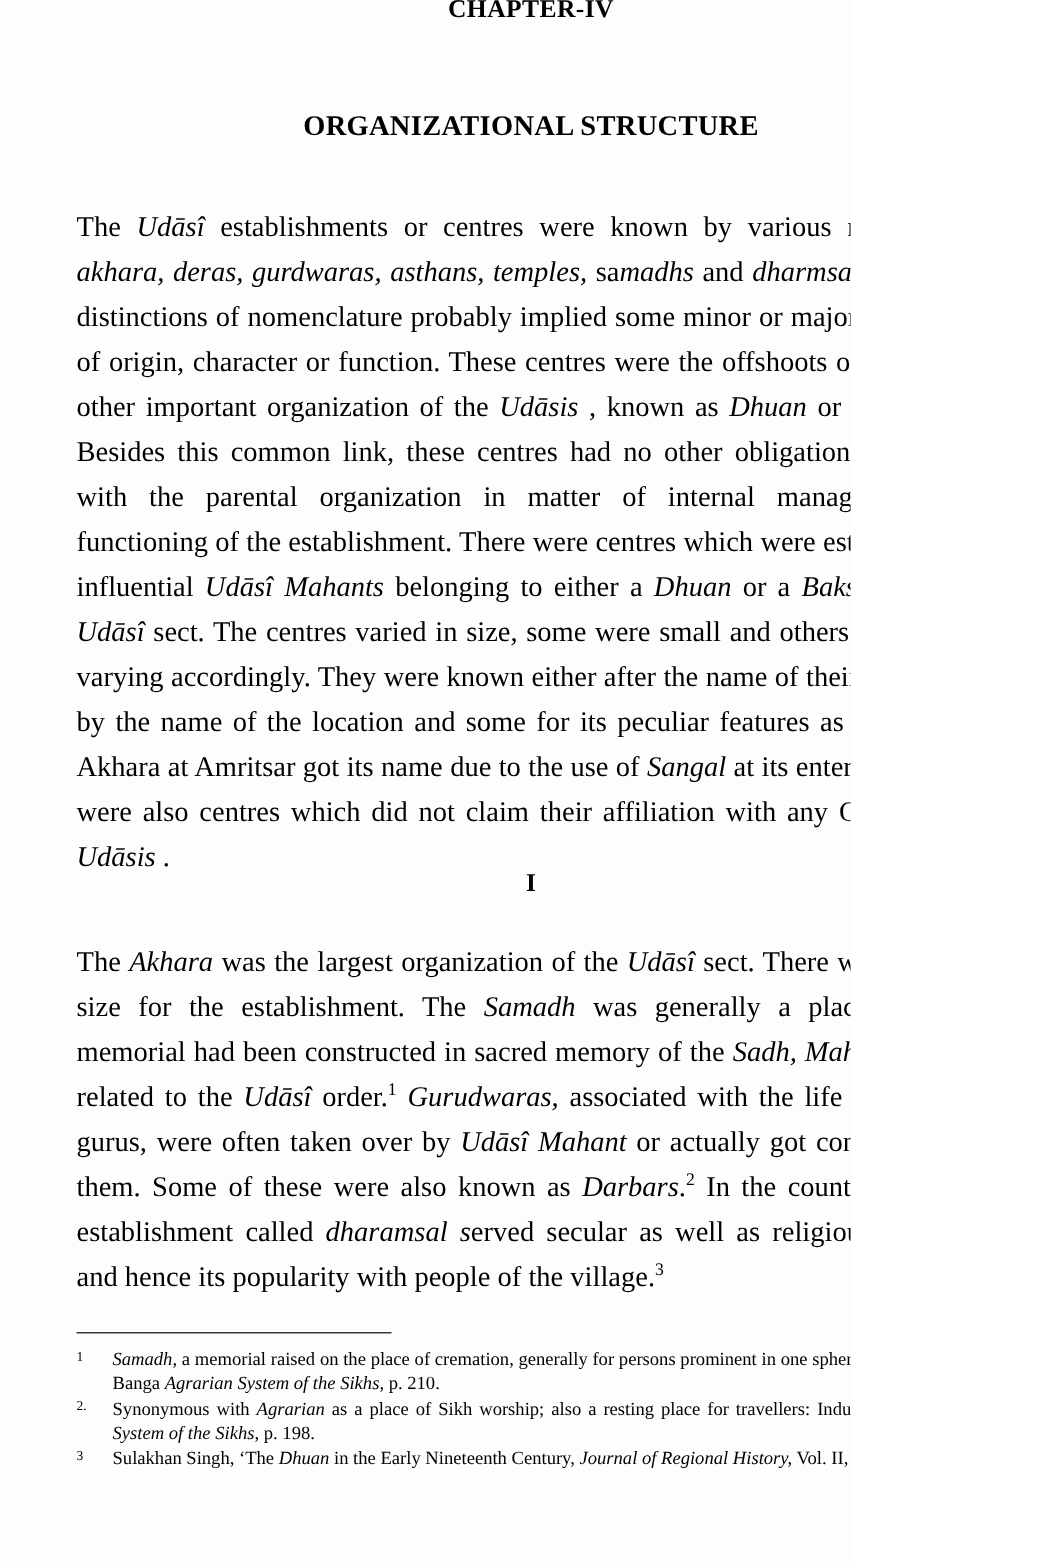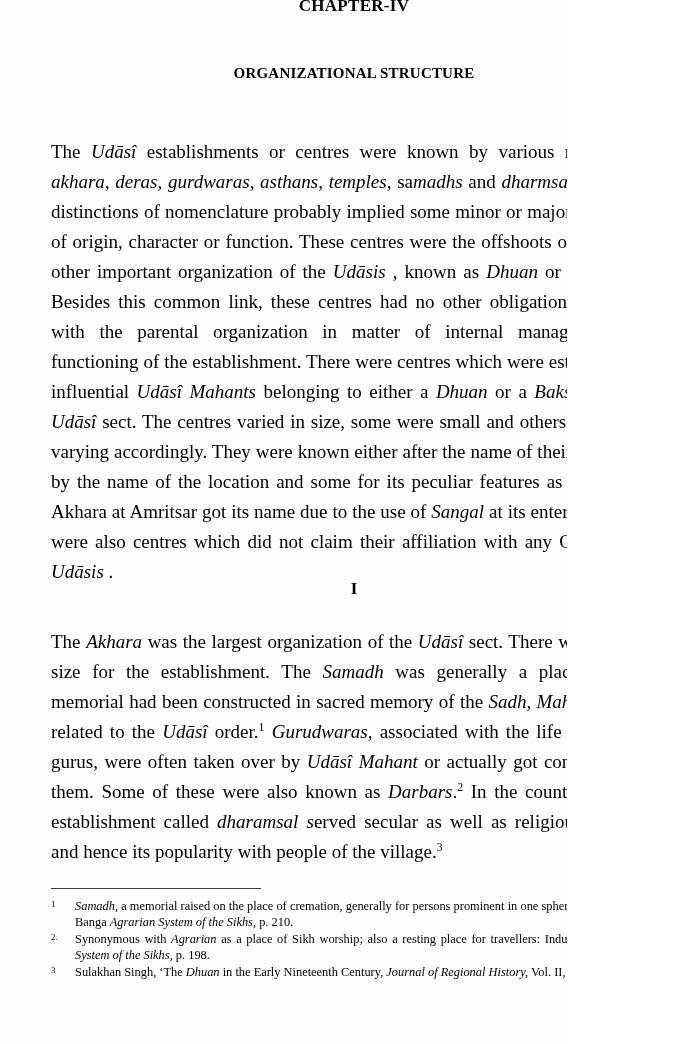--- a/index.html
+++ b/index.html
@@ -32,24 +32,24 @@
     letter-spacing: 0.3px;
     line-height: 20px;
     margin: 0;
     padding-top: 0;
     position: relative;
     top: -4px;
   }
   .title-heading {
     text-align: center;
     font-weight: bold;
-    font-size: 15px;
+    font-size: 19px;
     letter-spacing: 0.2px;
     line-height: 22px;
-    margin: 4px;
+    margin: 16px;
     position: relative;
     top: 38px;
   }
   .body-block {
     position: absolute;
     left: 0;
     width: 606px;
     font-size: 19px;
     line-height: 30px;
     text-align: justify;

